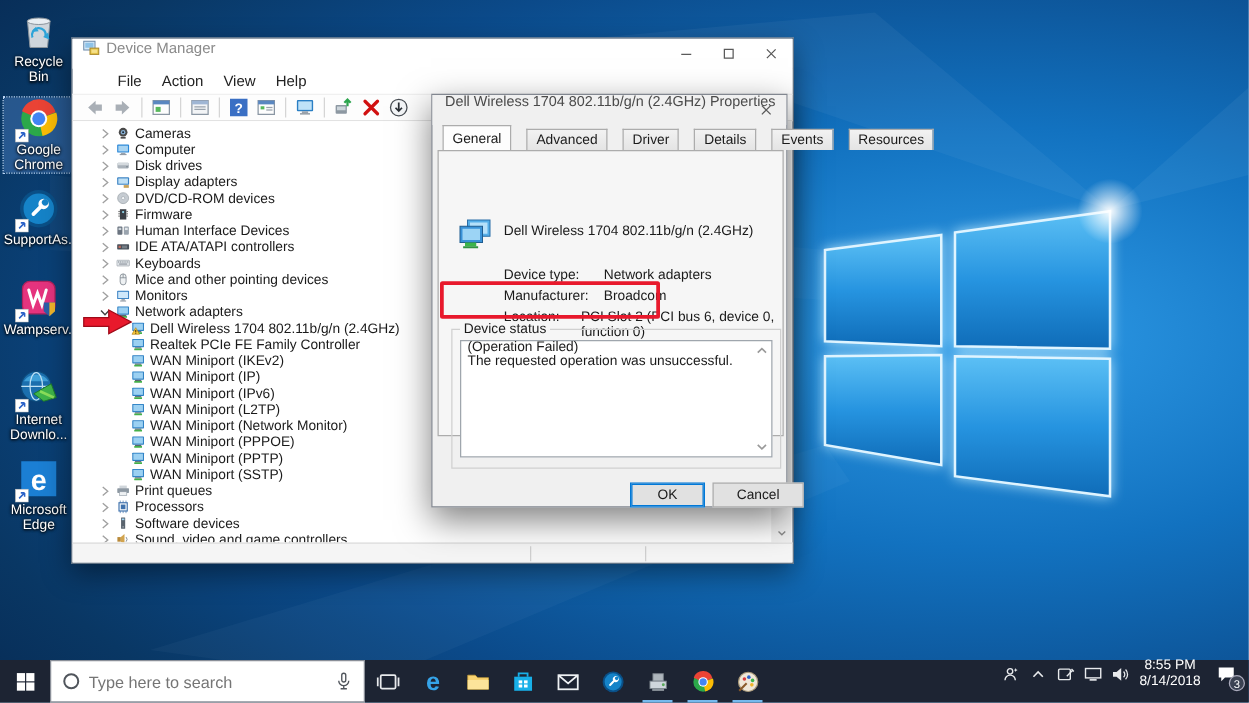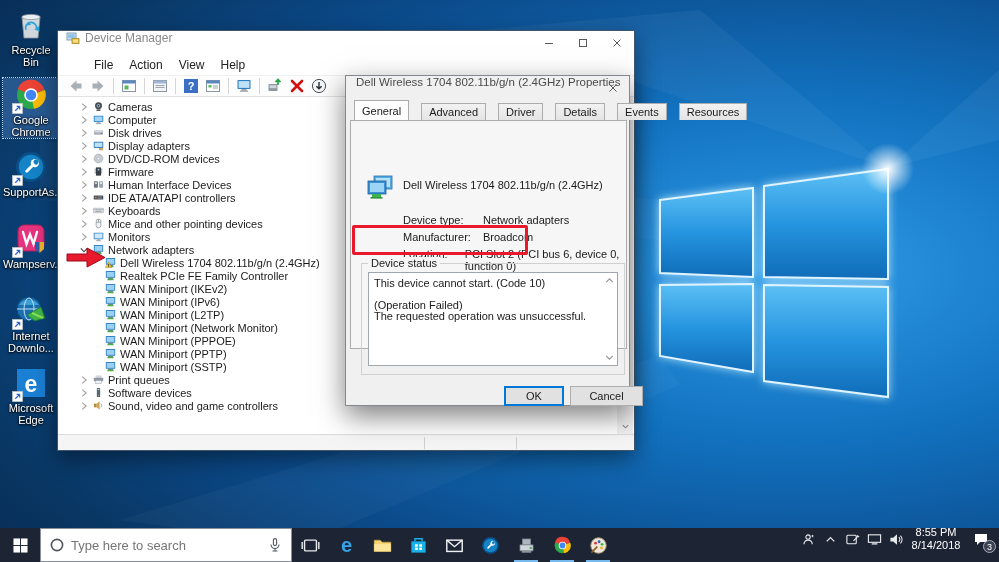--- a/index.html
+++ b/index.html
@@ -567,20 +567,31 @@
         </div>
         <div class="trow child">
           <span class="icon ticon">
             <svg viewBox="0 0 12 12">
               <rect x="0.9" y="1.2" width="10.2" height="7.2" rx="0.5" fill="#2b7fc4"></rect>
               <rect x="1.8" y="2.1" width="8.4" height="5.4" fill="#9cd1f2"></rect>
               <rect x="3.2" y="8.6" width="5.6" height="1" fill="#5a6570"></rect>
               <rect x="2.6" y="9.6" width="6.8" height="1.6" rx="0.3" fill="#44b049"></rect>
             </svg>
           </span>
+          <span class="tlabel">WAN Miniport (IP)</span>
+        </div>
+        <div class="trow child">
+          <span class="icon ticon">
+            <svg viewBox="0 0 12 12">
+              <rect x="0.9" y="1.2" width="10.2" height="7.2" rx="0.5" fill="#2b7fc4"></rect>
+              <rect x="1.8" y="2.1" width="8.4" height="5.4" fill="#9cd1f2"></rect>
+              <rect x="3.2" y="8.6" width="5.6" height="1" fill="#5a6570"></rect>
+              <rect x="2.6" y="9.6" width="6.8" height="1.6" rx="0.3" fill="#44b049"></rect>
+            </svg>
+          </span>
           <span class="tlabel">WAN Miniport (IPv6)</span>
         </div>
         <div class="trow child">
           <span class="icon ticon">
             <svg viewBox="0 0 12 12">
               <rect x="0.9" y="1.2" width="10.2" height="7.2" rx="0.5" fill="#2b7fc4"></rect>
               <rect x="1.8" y="2.1" width="8.4" height="5.4" fill="#9cd1f2"></rect>
               <rect x="3.2" y="8.6" width="5.6" height="1" fill="#5a6570"></rect>
               <rect x="2.6" y="9.6" width="6.8" height="1.6" rx="0.3" fill="#44b049"></rect>
             </svg>
@@ -638,20 +649,42 @@
             </svg>
           </span>
           <span class="icon ticon">
             <svg viewBox="0 0 12 12">
               <rect x="2.8" y="1.6" width="6.4" height="2.6" fill="#cfd5da"></rect>
               <rect x="0.9" y="4" width="10.2" height="4" rx="0.6" fill="#8d98a2"></rect>
               <rect x="2.8" y="7" width="6.4" height="3.4" fill="#eef1f3" stroke="#8d98a2" stroke-width="0.5"></rect>
             </svg>
           </span>
           <span class="tlabel">Print queues</span>
+        </div>
+        <div class="trow">
+          <span class="icon chev">
+            <svg viewBox="0 0 12 12">
+              <path d="M4.2,2.6 L8.2,6 L4.2,9.4" fill="none" stroke="#a0a0a0" stroke-width="1.1"></path>
+            </svg>
+          </span>
+          <span class="icon ticon">
+            <svg viewBox="0 0 12 12">
+              <rect x="2.4" y="2.4" width="7.2" height="7.2" fill="#f2f6f9" stroke="#3f72ad" stroke-width="1"></rect>
+              <rect x="4" y="4" width="4" height="4" fill="#3f72ad"></rect>
+              <g stroke="#3f72ad" stroke-width="0.6">
+                <line x1="3.5" y1="0.5" x2="3.5" y2="2.4"></line>
+                <line x1="6" y1="0.5" x2="6" y2="2.4"></line>
+                <line x1="8.5" y1="0.5" x2="8.5" y2="2.4"></line>
+                <line x1="3.5" y1="9.6" x2="3.5" y2="11.5"></line>
+                <line x1="6" y1="9.6" x2="6" y2="11.5"></line>
+                <line x1="8.5" y1="9.6" x2="8.5" y2="11.5"></line>
+              </g>
+            </svg>
+          </span>
+          <span class="tlabel">Processors</span>
         </div>
         <div class="trow">
           <span class="icon chev">
             <svg viewBox="0 0 12 12">
               <path d="M4.2,2.6 L8.2,6 L4.2,9.4" fill="none" stroke="#a0a0a0" stroke-width="1.1"></path>
             </svg>
           </span>
           <span class="icon ticon">
             <svg viewBox="0 0 12 12">
               <rect x="4.2" y="1" width="3.6" height="10" rx="0.4" fill="#5a646e"></rect>
@@ -738,21 +771,20 @@
             <span class="fvalue">Broadcom</span>
           </div>
           <div class="frow" style="top: 127px;">
             <span class="flabel">Location:</span>
             <span class="fvalue">PCI Slot 2 (PCI bus 6, device 0, function 0)</span>
           </div>
         </div>
       <div class="groupbox">
         <span class="gb-label">Device status</span>
         <div class="status-box">
-          <div class="sline1">This device cannot start. (Code 10)</div>
           <div class="sline2">(Operation Failed)</div>
           <div class="sline3">The requested operation was unsuccessful.</div>
           <span class="icon sb-up">
               <svg viewBox="0 0 10 10">
                 <path d="M2,6.5 L5,3.5 L8,6.5" fill="none" stroke="#9a9a9a" stroke-width="1.2"></path>
               </svg>
             </span>
           <span class="icon sb-dn">
               <svg viewBox="0 0 10 10">
                 <path d="M2,3.5 L5,6.5 L8,3.5" fill="none" stroke="#9a9a9a" stroke-width="1.2"></path>

